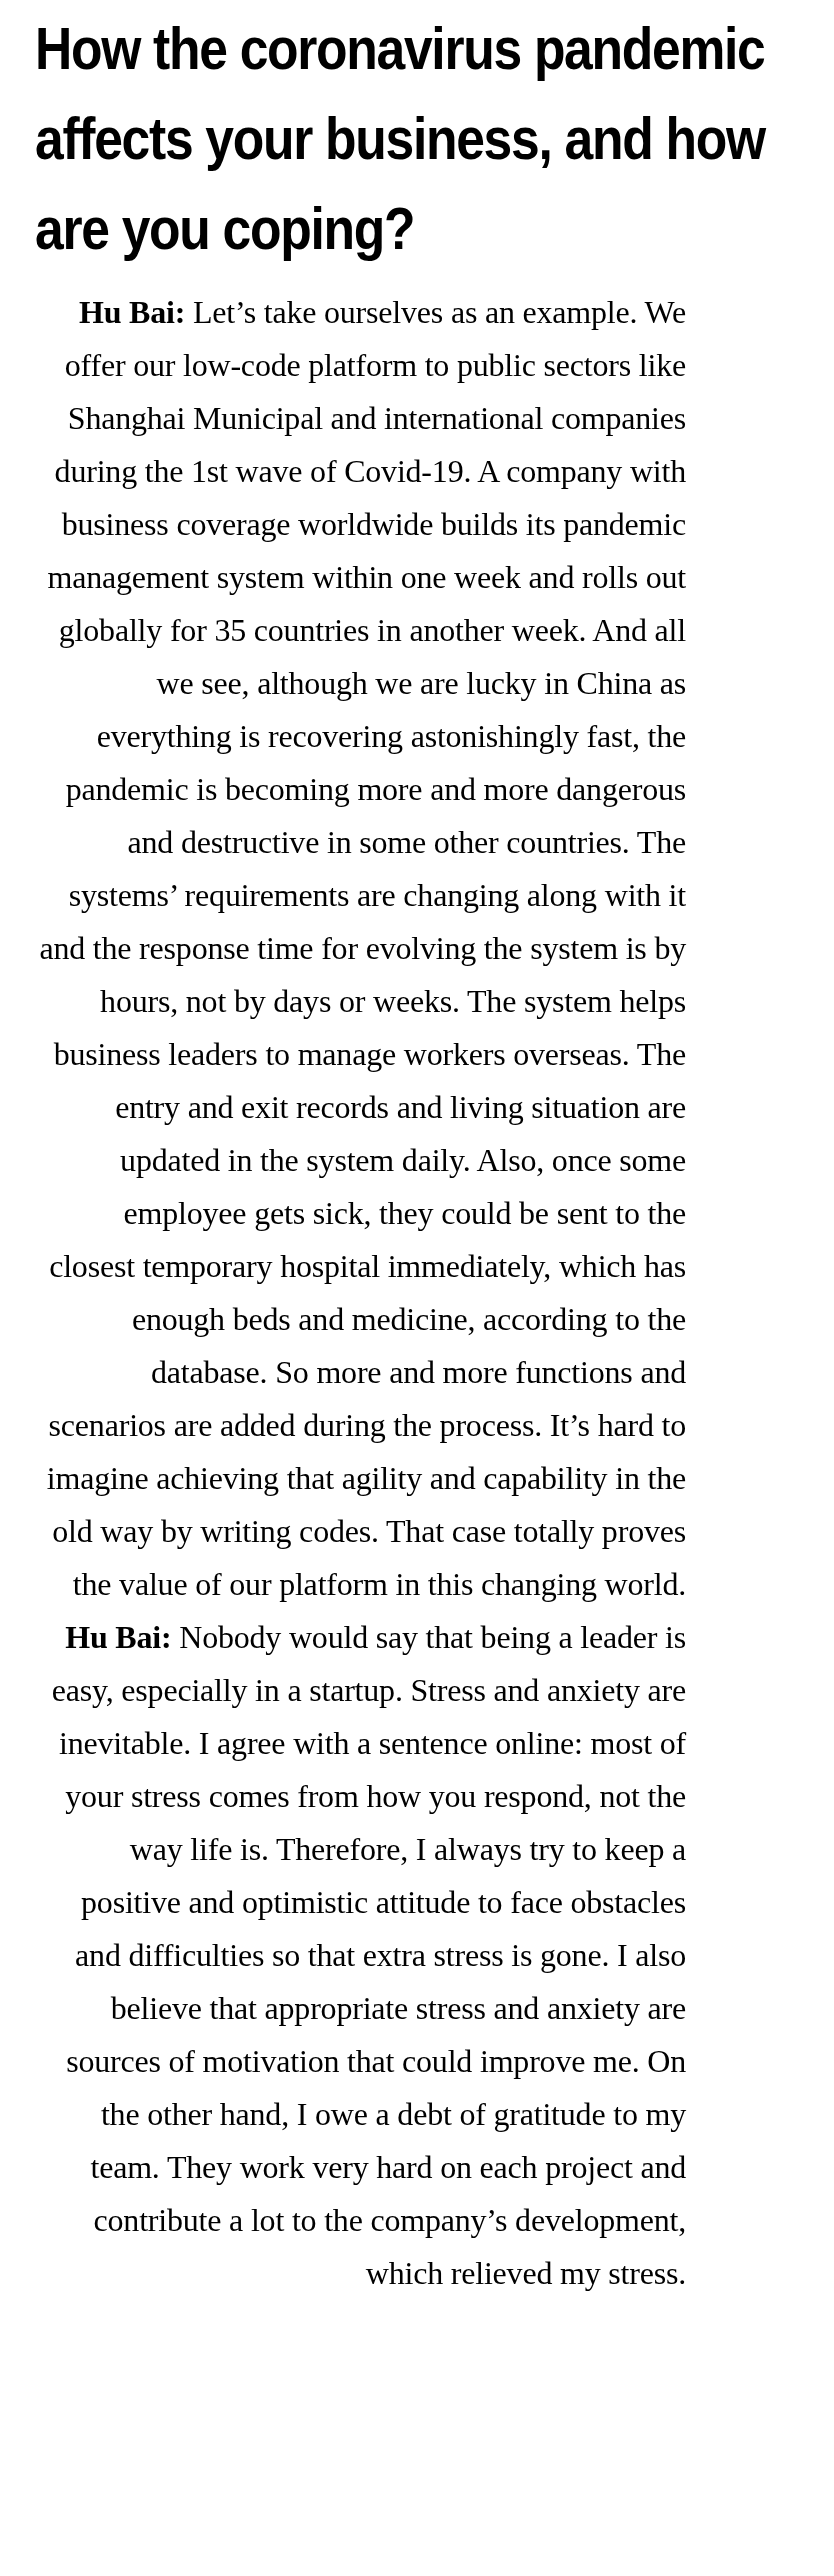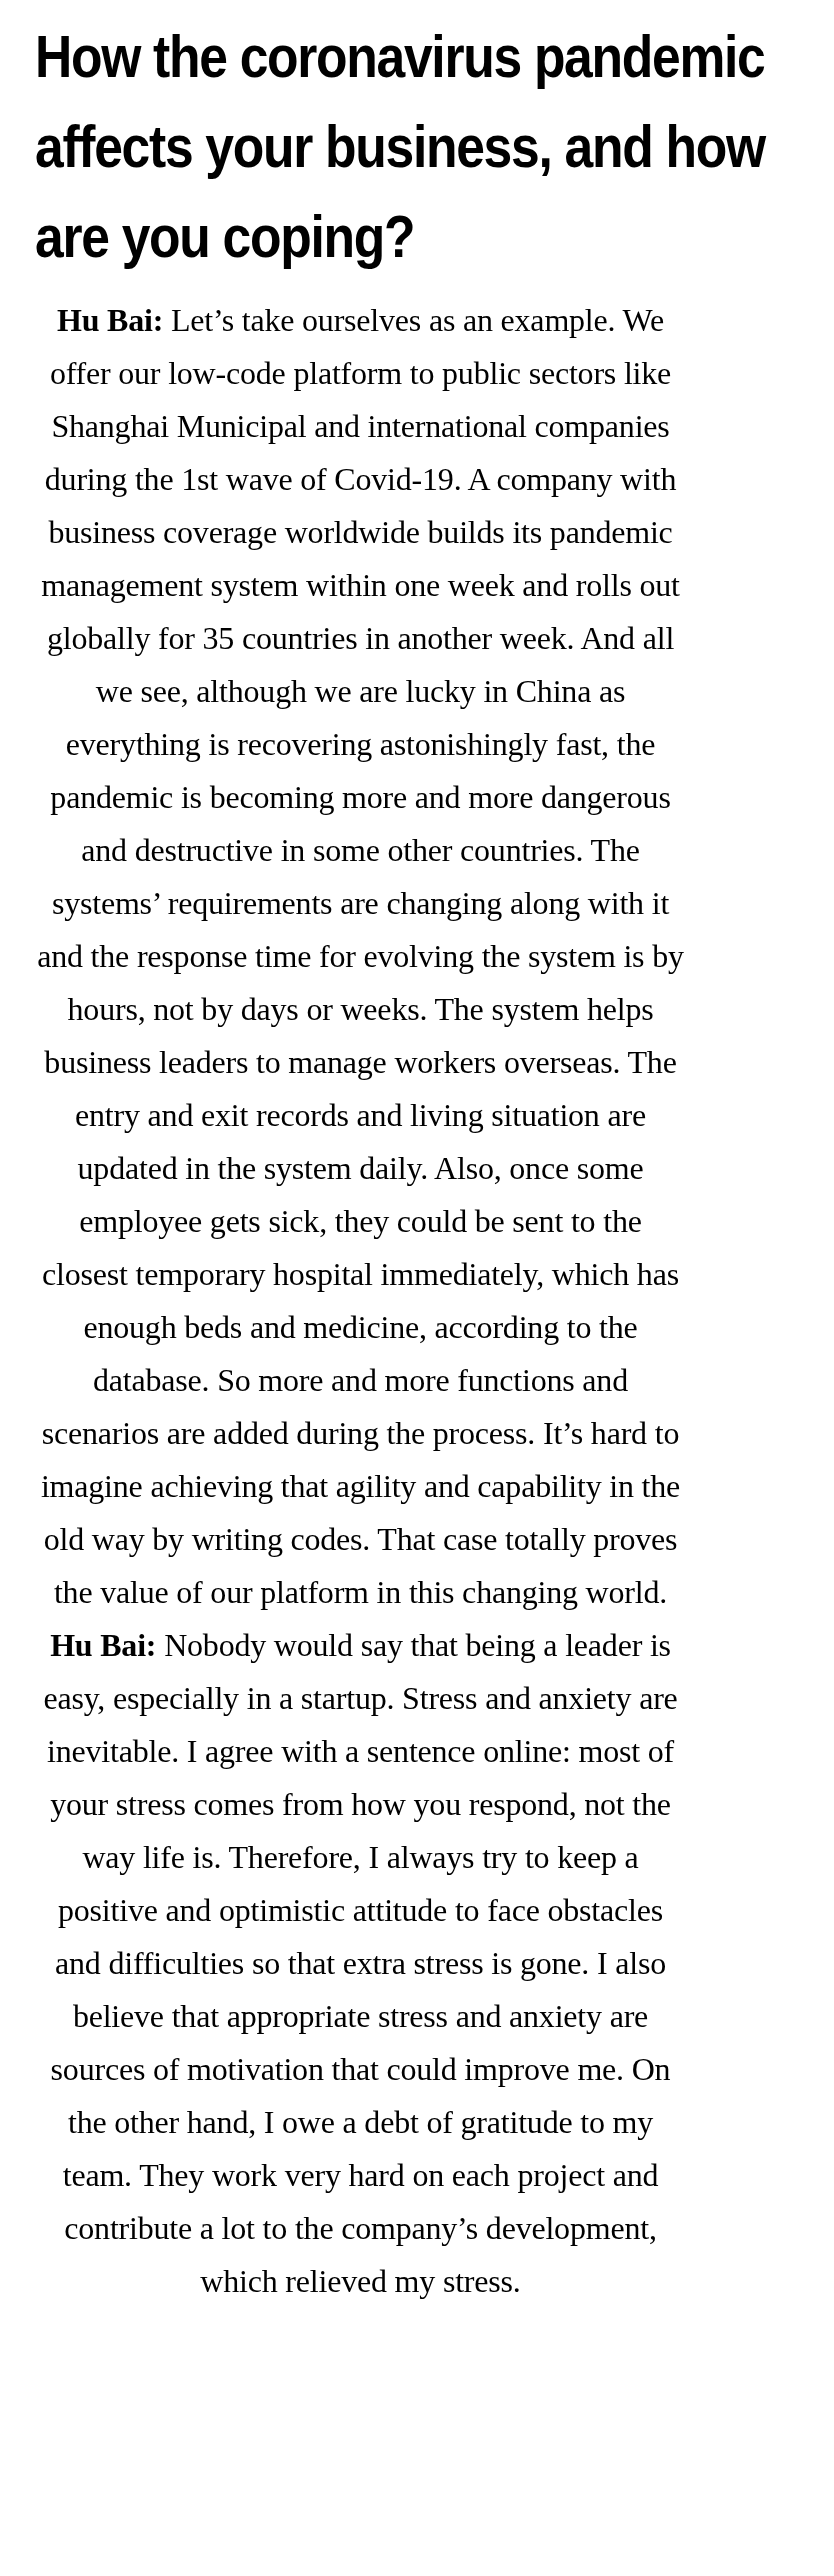--- a/index.html
+++ b/index.html
@@ -6,21 +6,21 @@
     margin: 0;
     padding: 0;
     background: #ffffff;
     width: 834px;
     height: 2576px;
     overflow: hidden;
   }
   .article {
     box-sizing: border-box;
     width: 721px;
-    padding: 12px 35px;
+    padding: 4px 35px;
     color: #000000;
   }
   .headline {
     font-family: "Liberation Sans", sans-serif;
     font-weight: 700;
     font-size: 60px;
     line-height: 90px;
     letter-spacing: -1.5px;
     color: #000000;
     margin: 0;
@@ -40,21 +40,21 @@
     margin-bottom: 12.4px;
   }
   .answer {
     font-family: "Liberation Serif", serif;
     font-weight: 400;
     font-size: 32px;
     line-height: 53px;
     letter-spacing: -0.2px;
     color: #000000;
     margin: 0;
-    text-align: center;
+    text-align: right;
   }
   .answer .speaker {
     font-weight: 700;
   }
 </style>
 </head>
 <body>
 
 <div class="article">
 

